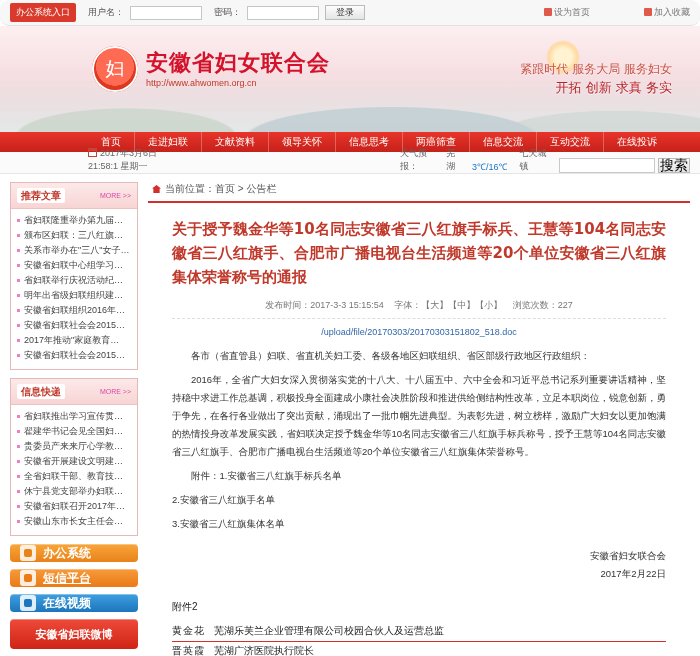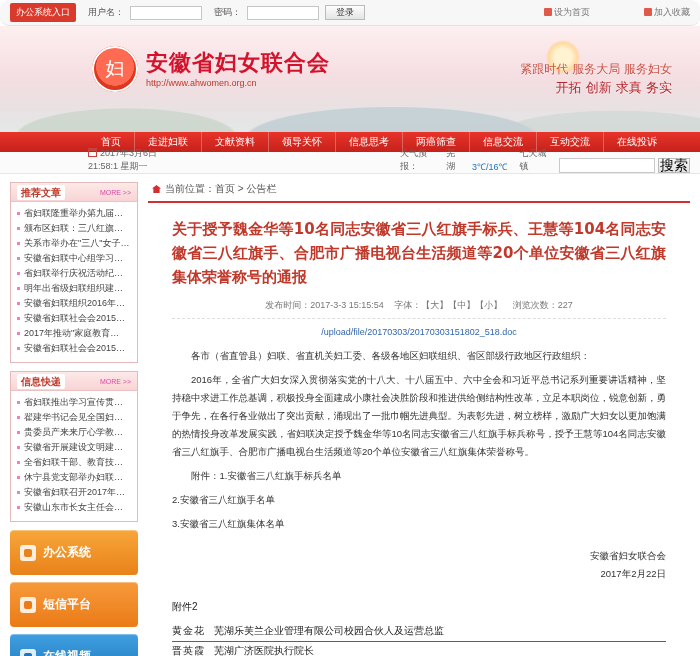--- a/index.html
+++ b/index.html
@@ -187,21 +187,21 @@
     padding: 8px 10px 0 10px;
     gap: 10px;
     align-items: flex-start;
   }
   .sidebar { width: 128px; flex: 0 0 128px; }
   .main { flex: 1 1 auto; min-width: 0; }
 
   
   .panel { border: 1px solid #e3b9b9; margin-bottom: 8px; background: #fff; }
   .panel-head {
-    height: 19px;
+    height: 26px;
     background: linear-gradient(#fde9e9,#f8d4d4);
     border-bottom: 1px solid #edc2c2;
     display: flex; align-items: center;
     padding: 0 6px;
   }
   .panel-head .ttl {
     color: #c0392b; font-size: 10px; font-weight: bold;
     background: #fff; padding: 0 4px; line-height: 15px; border-radius: 2px;
   }
   .panel-head .more { margin-left: auto; font-size: 7px; color: #c08; opacity:.7; }
@@ -220,21 +220,21 @@
   }
   .panel-body li::before {
     content: "";
     position: absolute; left: 0; top: 6px;
     width: 3px; height: 3px; background: #d08; opacity: .5;
   }
   .panel-body ul { margin: 0; padding: 0; }
 
   
   .sbtn {
-    height: 45px;
+    height: 18px;
     margin-bottom: 7px;
     border-radius: 4px;
     display: flex;
     align-items: center;
     padding-left: 10px;
     color: #fff;
     font-size: 12px;
     font-weight: bold;
     cursor: pointer;
     box-shadow: inset 0 1px 0 rgba(255,255,255,.35);
@@ -245,21 +245,21 @@
     margin-right: 7px;
     position: relative;
     flex: 0 0 16px;
   }
   .sbtn .bico::after {
     content: ""; position: absolute; left: 4px; top: 4px;
     width: 8px; height: 8px; border-radius: 2px;
   }
   .sbtn.orange { background: linear-gradient(#f8a63a,#e8821a); }
   .sbtn.orange .bico::after { background: #e8821a; }
-  .sbtn.orange2 { background: linear-gradient(#f79a3c,#ea7b16); }
+  .sbtn.orange2 { background: linear-gradient(#f79a3c,#ea7b16); text-decoration: underline; }
   .sbtn.orange2 .bico::after { background: #ea7b16; }
   .sbtn.blue { background: linear-gradient(#3f9fe0,#1c76bd); }
   .sbtn.blue .bico::after { background: #1c76bd; }
   .sbtn.red {
     background: linear-gradient(#ee4a3a,#cf2415);
     height: 30px;
     font-size: 11px;
     justify-content: center;
     padding-left: 0;
   }

